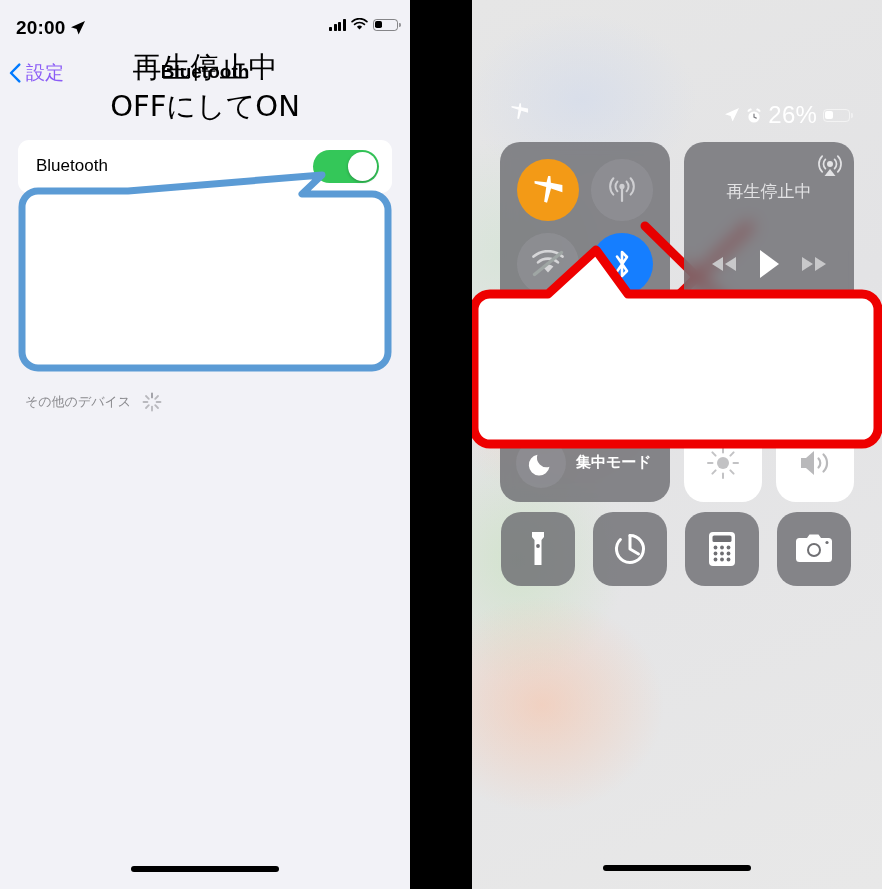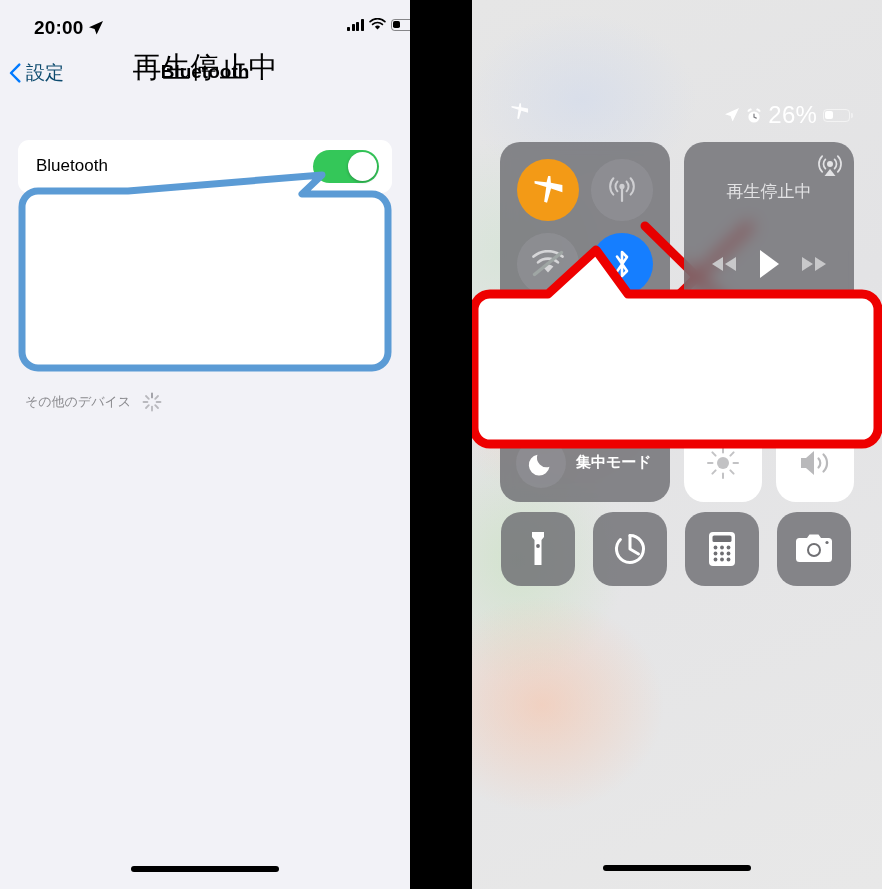--- a/index.html
+++ b/index.html
@@ -11,21 +11,21 @@
   }
   #root { position: relative; width: 882px; height: 889px; background: #000; }
 
   
   #left-phone {
     position: absolute; left: 0; top: 0; width: 410px; height: 889px;
     background: #f2f2f7;
     overflow: hidden;
   }
   .l-statusbar {
-    position: absolute; top: 0; left: 18px; width: 410px; height: 52px; padding-left: 43px;
+    position: absolute; top: 0; left: 0; width: 410px; height: 52px; padding-left: 43px;
   }
   .l-time {
     position: absolute; left: 16px; top: 17px;
     font-size: 19px; font-weight: bold; color: #000;
     letter-spacing: 0.2px;
   }
   .l-loc-arrow {
     position: absolute; left: 70px; top: 20px; width: 16px; height: 16px;
   }
   .l-status-right {
@@ -45,21 +45,21 @@
     width:2px; height:4.4px; background: rgba(0,0,0,0.38);
     border-radius: 0 1.4px 1.4px 0;
   }
   .batt b { position:absolute; left:1.3px; top:1.3px; bottom:1.3px; width:7px;
             background:#000; border-radius:1.8px; display:block; }
 
   .l-navbar { position: absolute; top: 58px; left: 0; width: 410px; height: 42px; }
   .l-back {
     position: absolute; left: 9px; top: 2px;
     display: flex; align-items: center; gap: 5px;
-    color: #0c4a6e; font-size: 19px; cursor: pointer;
+    color: #8b5cf6; font-size: 19px; cursor: pointer;
   }
   .chev-left { width: 12px; height: 20px; }
   .l-title {
     position: absolute; left: 0; top: 3px; width: 410px; text-align: center;
     font-size: 19px; font-weight: bold; color: #000;
   }
 
   .bt-card {
     position: absolute; left: 18px; top: 140px; width: 374px; height: 53px;
     background: #fff; border-radius: 11px;
@@ -267,20 +267,21 @@
                L372 24
                A16 16 0 0 1 388 40
                L388 182
                A16 16 0 0 1 372 198
                L38 198
                A16 16 0 0 1 22 182
                Z" fill="#ffffff" stroke="#5b9bd5" stroke-width="7" stroke-linejoin="round"></path>
     </svg>
     <div class="blue-text">
       <div>再生停止中</div>
+      <div>OFFにしてON</div>
     </div>
 
     <div class="other-dev">
       <span class="other-dev-label">その他のデバイス</span>
       <svg class="spinner" viewBox="0 0 20 20">
         <g stroke="#b8b8bd" stroke-width="1.8" stroke-linecap="round">
           <line x1="10" y1="1.5" x2="10" y2="5.4" stroke="#9a9aa0"></line>
           <line x1="16" y1="4" x2="13.2" y2="6.8"></line>
           <line x1="18.5" y1="10" x2="14.6" y2="10"></line>
           <line x1="16" y1="16" x2="13.2" y2="13.2"></line>

